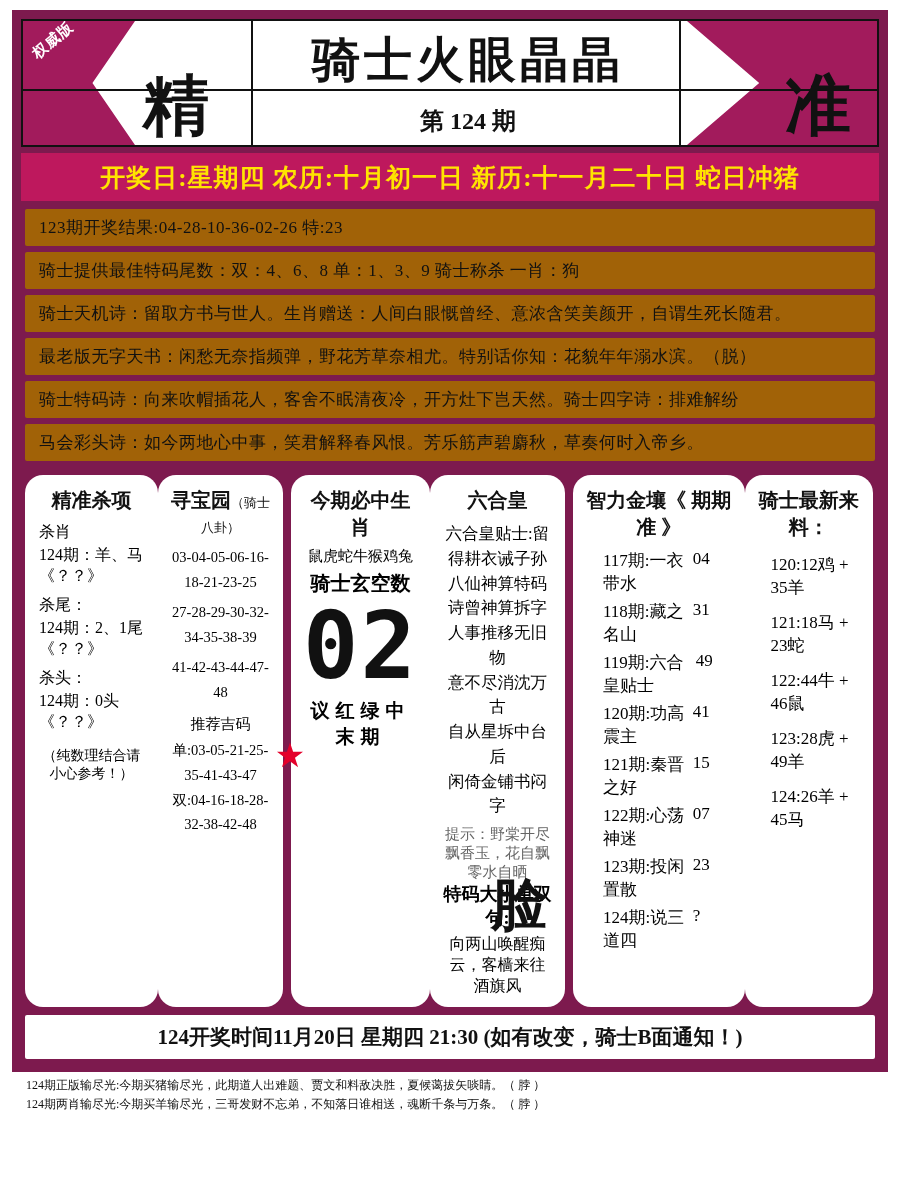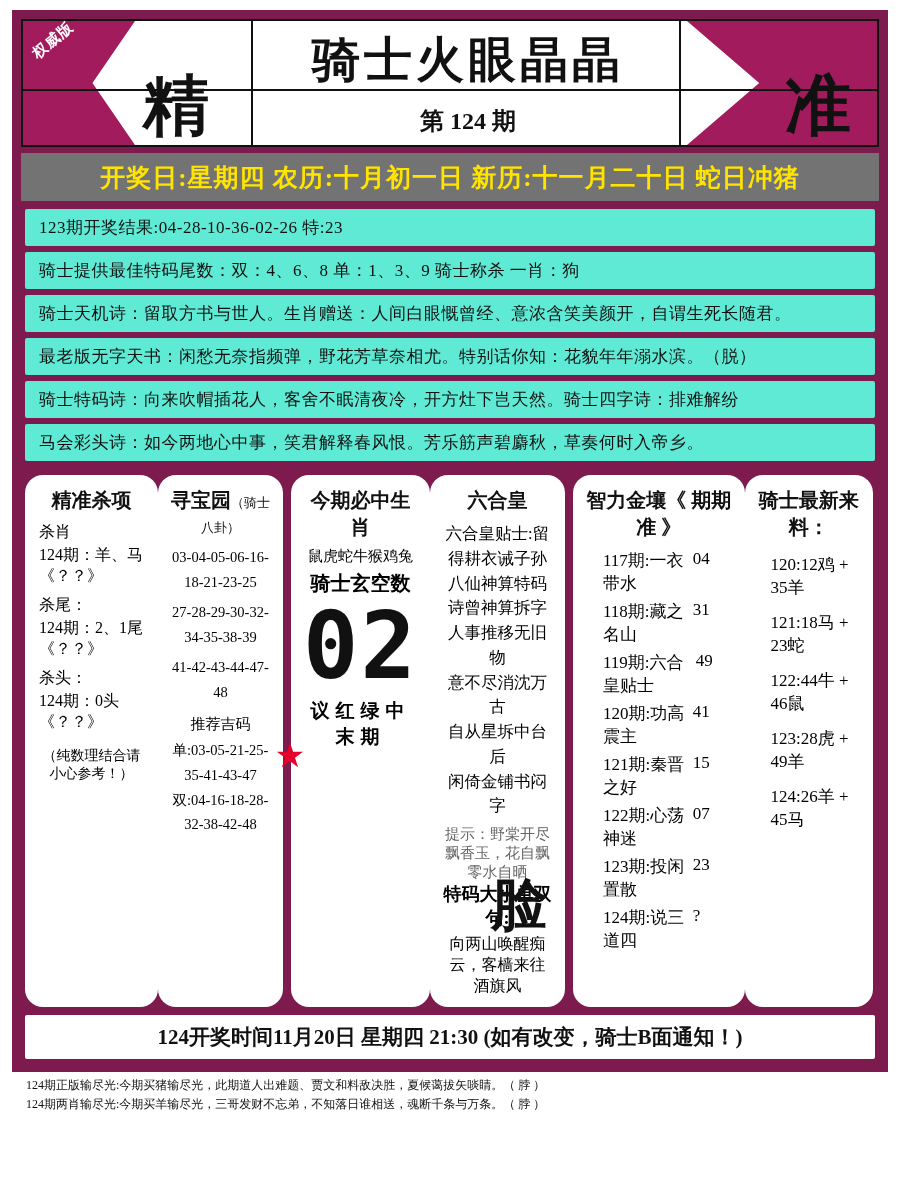--- a/index.html
+++ b/index.html
@@ -73,30 +73,30 @@
     position:absolute;left:236px;right:200px;top:84px;
     text-align:center;font-size:24px;color:#111;font-weight:bold;
   }
   .banner .hline{
     position:absolute;left:0;right:0;top:68px;height:2px;background:#111;
   }
   
   .datebar{
     margin-top:6px;
     height:48px;
-    background:#737373;
+    background:#be185d;
     display:flex;align-items:center;justify-content:center;
     color:#ffe400;
     font-size:25px;font-weight:bold;
     letter-spacing:1px;
   }
   
   .rows{background:#7d1a4e;padding:2px 0 4px 0;}
   .row{
-    background:#5eead4;
+    background:#a16207;
     margin:6px 4px;
     padding:7px 14px;
     font-size:17px;
     color:#111;
     border-radius:2px;
     letter-spacing:0.5px;
     white-space:nowrap;
     overflow:hidden;
   }
   

